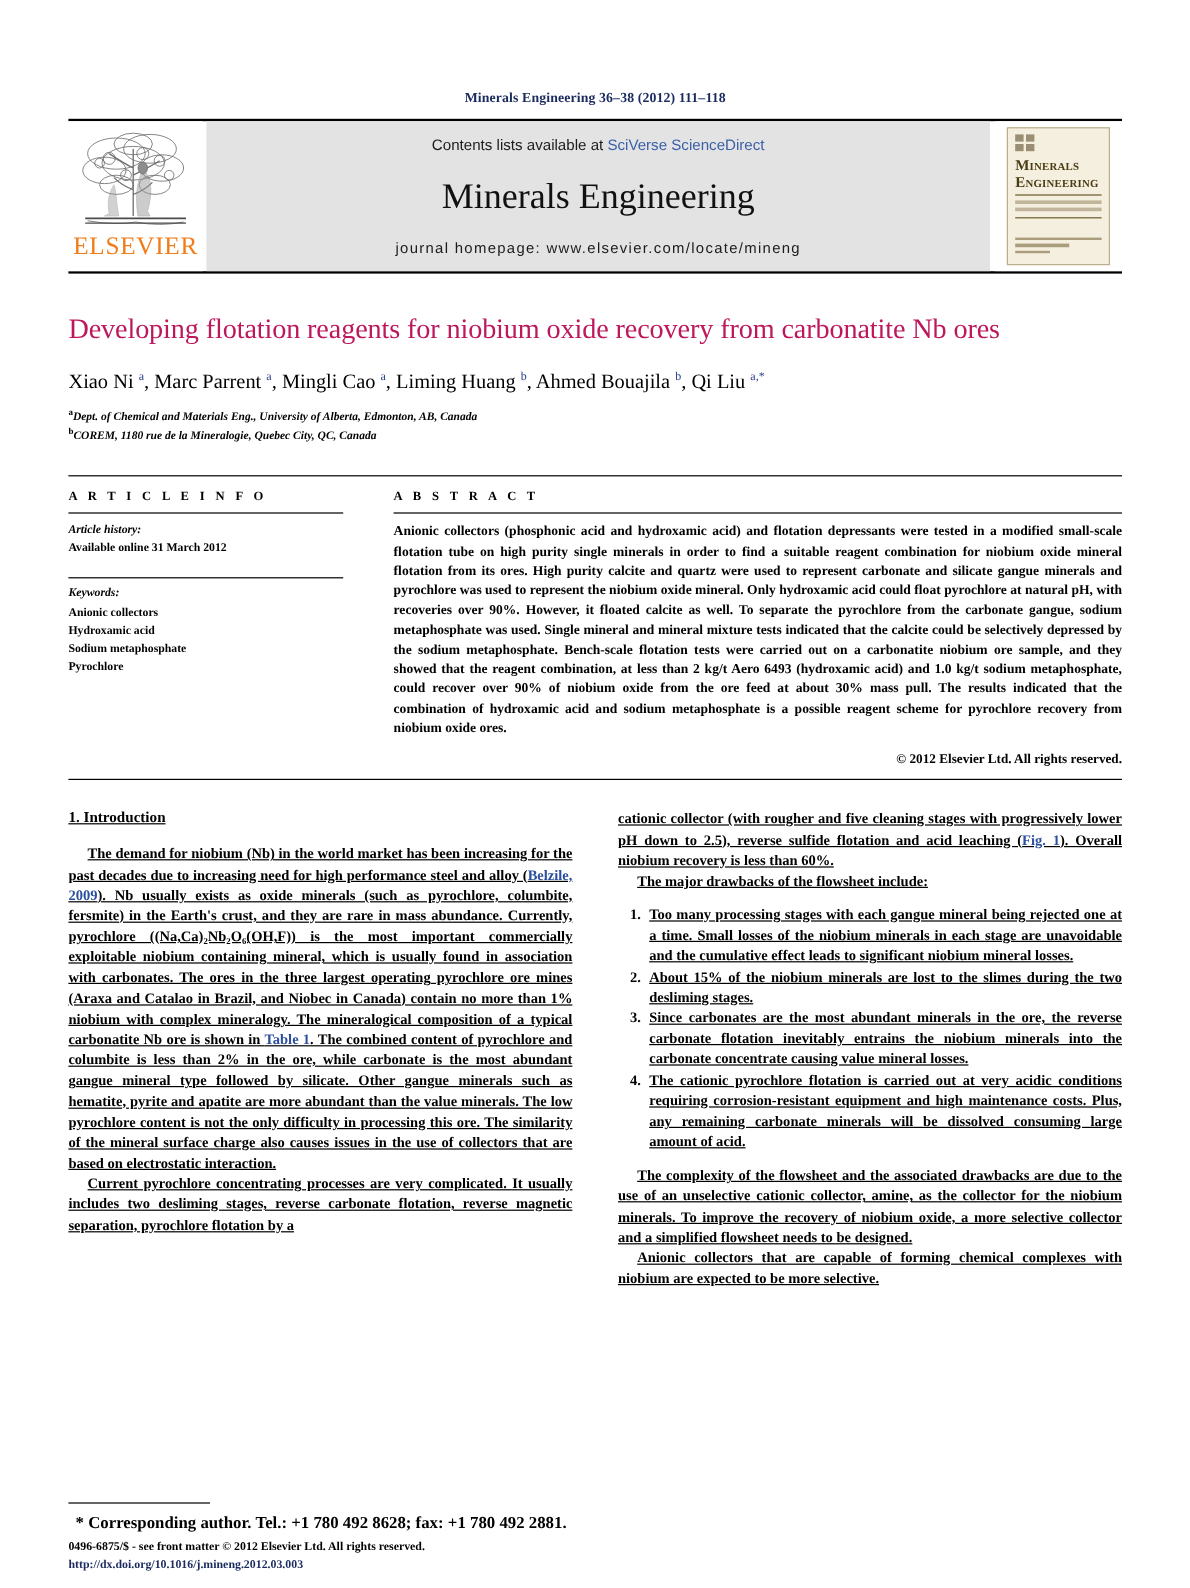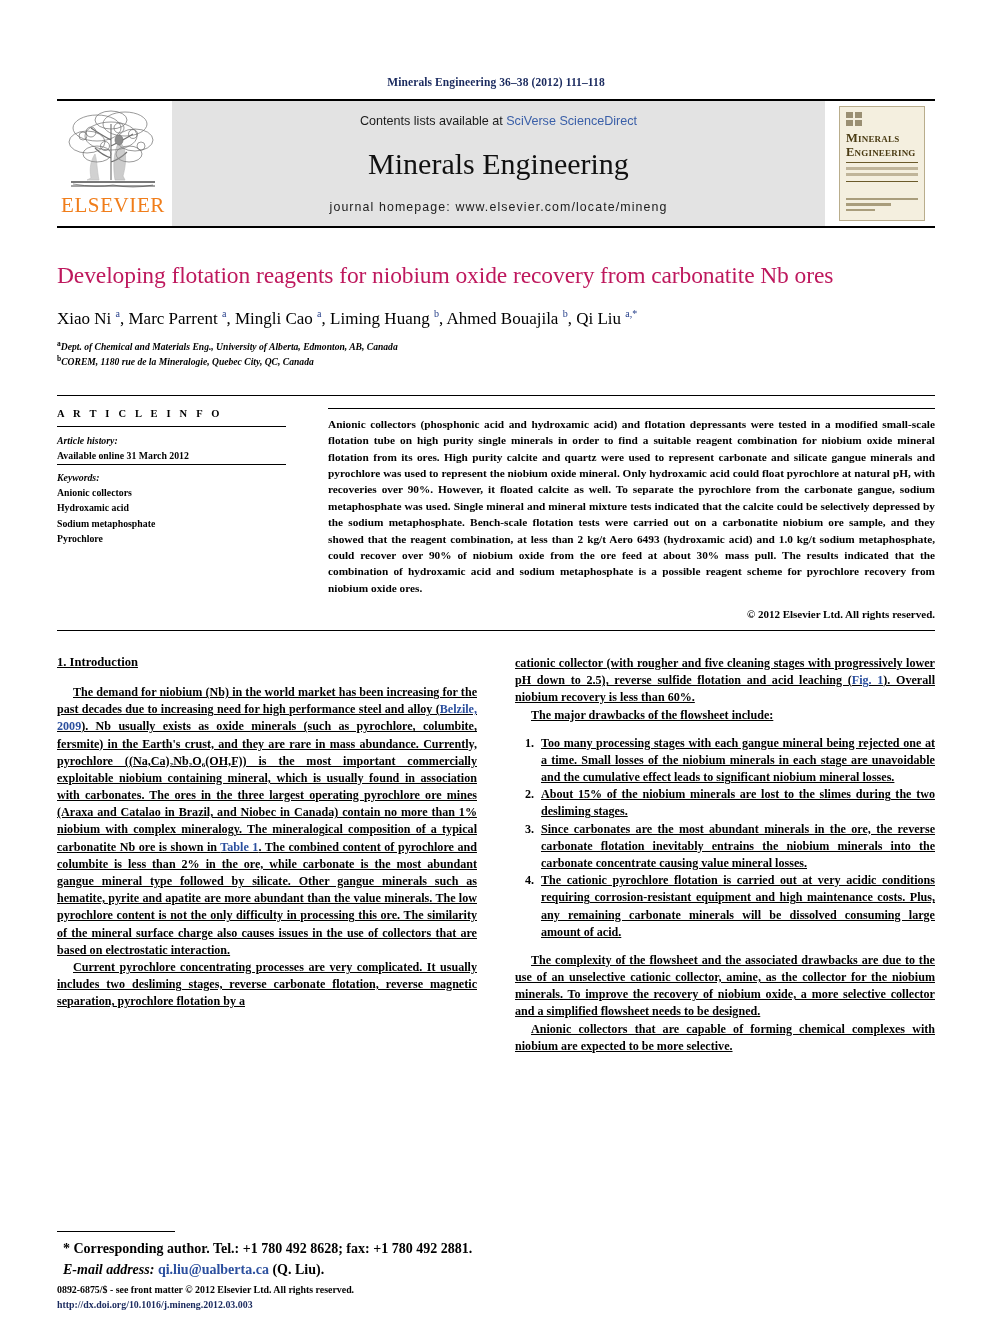--- a/index.html
+++ b/index.html
@@ -179,21 +179,21 @@
     letter-spacing: 3.2px;
     margin: 0 0 7px 0;
   }
   .thinrule { border-top: 1px solid #000; margin: 0 0 7px 0; }
   .thinrule.wideabs { width: 100%; }
   .ital-lbl {
     font-style: italic; font-weight: bold;
     font-size: 9.8px; margin: 0; line-height:1.5;
   }
   .info-line { font-size: 9.8px; line-height: 1.52; font-weight:600; }
-  .kwblock { }
+  .kwblock { margin-top: 16px; }
   .kwblock .thinrule { margin-bottom: 6px; }
   .kwlist { list-style:none; margin:0; padding:0; }
   .kwlist li { font-size: 9.8px; line-height: 1.55; font-weight:600; }
 
   .abstract-body {
     font-size: 11.3px;
     line-height: 1.45;
     text-align: justify;
     margin: 0;
     font-weight: 600;
@@ -349,20 +349,21 @@
         <ul class="kwlist">
           <li>Anionic collectors</li>
           <li>Hydroxamic acid</li>
           <li>Sodium metaphosphate</li>
           <li>Pyrochlore</li>
         </ul>
       </div>
     </div>
 
     <div class="abscol">
+      <div class="sechead">A B S T R A C T</div>
       <div class="thinrule wideabs"></div>
       <p class="abstract-body">Anionic collectors (phosphonic acid and hydroxamic acid) and flotation depressants were tested in a modified small-scale flotation tube on high purity single minerals in order to find a suitable reagent combination for niobium oxide mineral flotation from its ores. High purity calcite and quartz were used to represent carbonate and silicate gangue minerals and pyrochlore was used to represent the niobium oxide mineral. Only hydroxamic acid could float pyrochlore at natural pH, with recoveries over 90%. However, it floated calcite as well. To separate the pyrochlore from the carbonate gangue, sodium metaphosphate was used. Single mineral and mineral mixture tests indicated that the calcite could be selectively depressed by the sodium metaphosphate. Bench-scale flotation tests were carried out on a carbonatite niobium ore sample, and they showed that the reagent combination, at less than 2 kg/t Aero 6493 (hydroxamic acid) and 1.0 kg/t sodium metaphosphate, could recover over 90% of niobium oxide from the ore feed at about 30% mass pull. The results indicated that the combination of hydroxamic acid and sodium metaphosphate is a possible reagent scheme for pyrochlore recovery from niobium oxide ores.</p>
       <div class="copyline">© 2012 Elsevier Ltd. All rights reserved.</div>
     </div>
   </div>
 
   <div class="body2col">
 
     <div class="col">
       <h2 class="secnum">1. Introduction</h2>
@@ -380,21 +381,20 @@
         <li>The cationic pyrochlore flotation is carried out at very acidic conditions requiring corrosion-resistant equipment and high maintenance costs. Plus, any remaining carbonate minerals will be dissolved consuming large amount of acid.</li>
       </ol>
       <p class="body" style="margin-top:11px">The complexity of the flowsheet and the associated drawbacks are due to the use of an unselective cationic collector, amine, as the collector for the niobium minerals. To improve the recovery of niobium oxide, a more selective collector and a simplified flowsheet needs to be designed.</p>
       <p class="body">Anionic collectors that are capable of forming chemical complexes with niobium are expected to be more selective.</p>
     </div>
   </div>
 
   <div class="footnote-wrap">
     <div class="fn-rule"></div>
     <div class="fn-line">* Corresponding author. Tel.: +1 780 492 8628; fax: +1 780 492 2881.</div>
-    <div class="fn-line"><span class="fn-email-lbl">E-mail address:</span> <span class="lnk">qi.liu@ualberta.ca</span><span> (Q. Liu).</span></div>
   </div>
 
   <div class="frontmatter">
-    <div>0892-6875/$ - see front matter © 2012 Elsevier Ltd. All rights reserved.</div>
+    <div>0496-6875/$ - see front matter © 2012 Elsevier Ltd. All rights reserved.</div>
     <div class="doi">http://dx.doi.org/10.1016/j.mineng.2012.03.003</div>
   </div>
 
 </div>
 
 </body></html>

